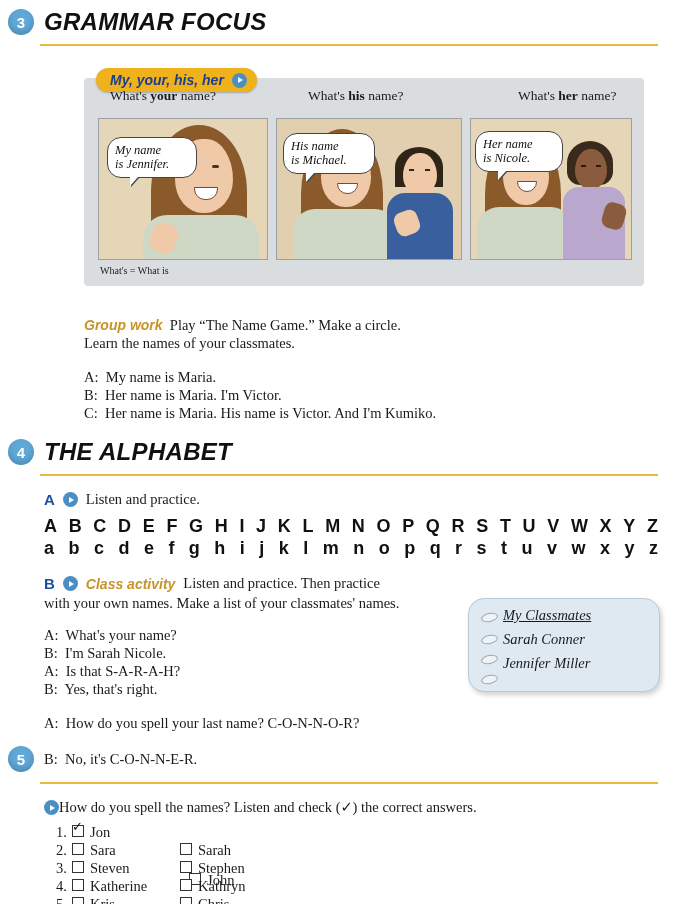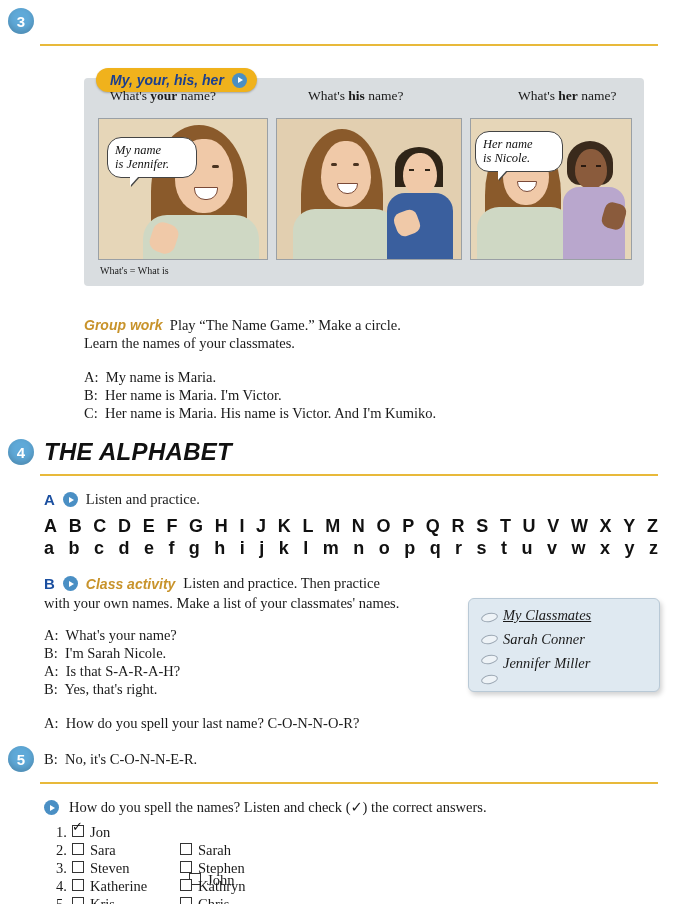--- a/index.html
+++ b/index.html
@@ -199,21 +199,21 @@
 
   
   .notepad {
     position: absolute;
     left: 468px;
     top: 598px;
     width: 190px;
     height: 92px;
     background: #dfe9f1;
     border: 1px solid #b9c9d6;
-    border-radius: 6px;
+    border-radius: 16px;
     box-shadow: 2px 3px 5px rgba(0,0,0,0.18);
   }
   .notepad .line {
     position: absolute;
     left: 34px;
     font-family: "Liberation Serif", serif;
     font-style: italic;
     font-size: 14.5px;
     color: #1a1a1a;
   }
@@ -255,20 +255,21 @@
     font-size: 13px;
     color: #111;
   }
   .num { display: inline-block; width: 16px; }
 </style>
 </head>
 <body>
 
 <div class="section-head" style="left:8px; top:8px;">
   <div class="sec-num">3</div>
+  <div class="sec-title">GRAMMAR FOCUS</div>
 </div>
 <div class="rule" style="left:40px; top:44px; width:618px;"></div>
 
 <div class="grammar-box"></div>
 
 <div class="grammar-label">
   <span>My, your, his, her</span>
   <span class="audio-dot"></span>
 </div>
 
@@ -301,20 +302,25 @@
   <div class="ill" style="left:54px; top:44px; width:6px; height:3px; background:#4a3320; border-radius:2px;"></div>
   <div class="ill" style="left:76px; top:44px; width:6px; height:3px; background:#4a3320; border-radius:2px;"></div>
   <div class="ill" style="left:60px; top:64px; width:19px; height:9px; background:#fff; border:1px solid #7a4a38; border-radius:0 0 10px 10px;"></div>
   <div class="ill sweater-green" style="left:16px; top:90px; width:104px; height:50px; border-radius:22px 22px 0 0;"></div>
   <div class="ill hair-dark" style="left:118px; top:28px; width:48px; height:40px; border-radius:50% 50% 0 0;"></div>
   <div class="ill face" style="left:126px; top:34px; width:34px; height:42px;"></div>
   <div class="ill" style="left:132px; top:50px; width:5px; height:2px; background:#2f2417;"></div>
   <div class="ill" style="left:148px; top:50px; width:5px; height:2px; background:#2f2417;"></div>
   <div class="ill shirt-blue" style="left:110px; top:74px; width:66px; height:66px; border-radius:18px 18px 0 0;"></div>
   <div class="ill" style="left:118px; top:92px; width:24px; height:24px; background:#f0c9a8; border-radius:8px; transform:rotate(-20deg);"></div>
+  <div class="bubble" style="left:6px; top:14px; width:76px;">
+    <span style="white-space:pre-line;">His name
+is Michael.</span>
+    <span class="tail"></span>
+  </div>
 </div>
 
 <div class="panel-q" style="left:518px;">
   <span>What's </span><b>her</b><span> name?</span>
 </div>
 <div class="panel" style="left:470px; width:160px;">
   <div class="ill bg-warm" style="left:0; top:0; width:160px; height:140px;"></div>
   <div class="ill hair-brown" style="left:14px; top:12px; width:76px; height:128px; border-radius:50% 50% 0 0;"></div>
   <div class="ill face" style="left:32px; top:24px; width:46px; height:62px;"></div>
   <div class="ill" style="left:41px; top:44px; width:6px; height:3px; background:#4a3320; border-radius:2px;"></div>
@@ -436,21 +442,21 @@
   <div class="line first" style="top:8px;">My Classmates</div>
   <div class="line" style="top:32px;">Sarah Conner</div>
   <div class="line" style="top:56px;">Jennifer Miller</div>
 </div>
 
 <div class="section-head" style="left:8px; top:746px;">
   <div class="sec-num">5</div>
 </div>
 <div class="rule" style="left:40px; top:782px; width:618px;"></div>
 
-<div style="position:absolute; left:44px; top:798px; display:flex; align-items:center; gap:10px;">
+<div style="position:absolute; left:44px; top:798px; display:flex; align-items:center; ">
   <span class="audio-dot"></span>
   <span class="txt" style="position:static;">How do you spell the names? Listen and check (✓) the correct answers.</span>
 </div>
 
 <div class="lst-row" style="left:56px; top:824px;">
   <span class="num">1.</span><span class="cbox checked"></span><span>Jon</span>
 </div>
 <div class="lst-row" style="left:180px; top:872px;padding-left:9px;">
   <span class="cbox"></span><span>John</span>
 </div>

